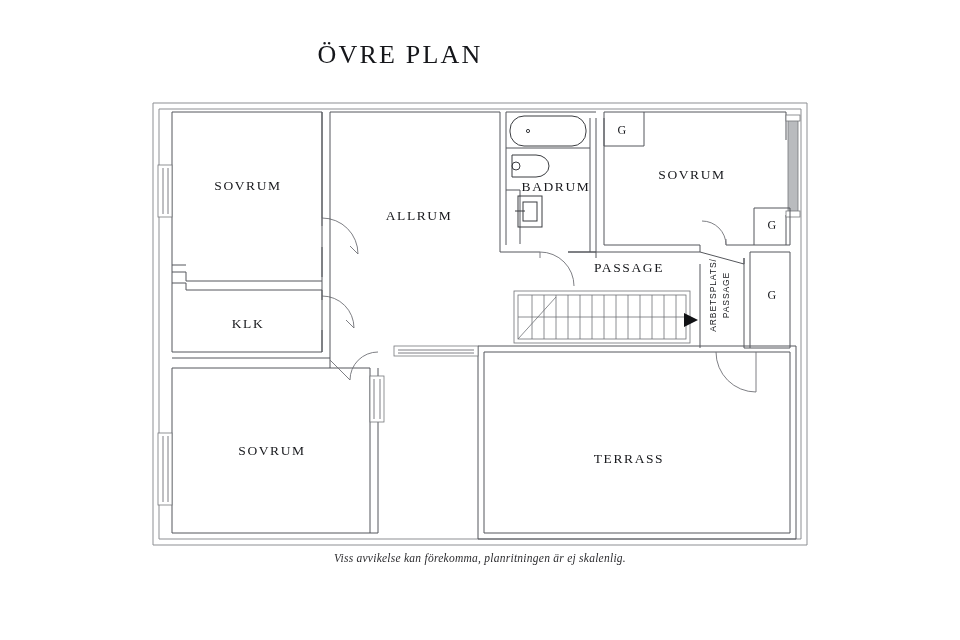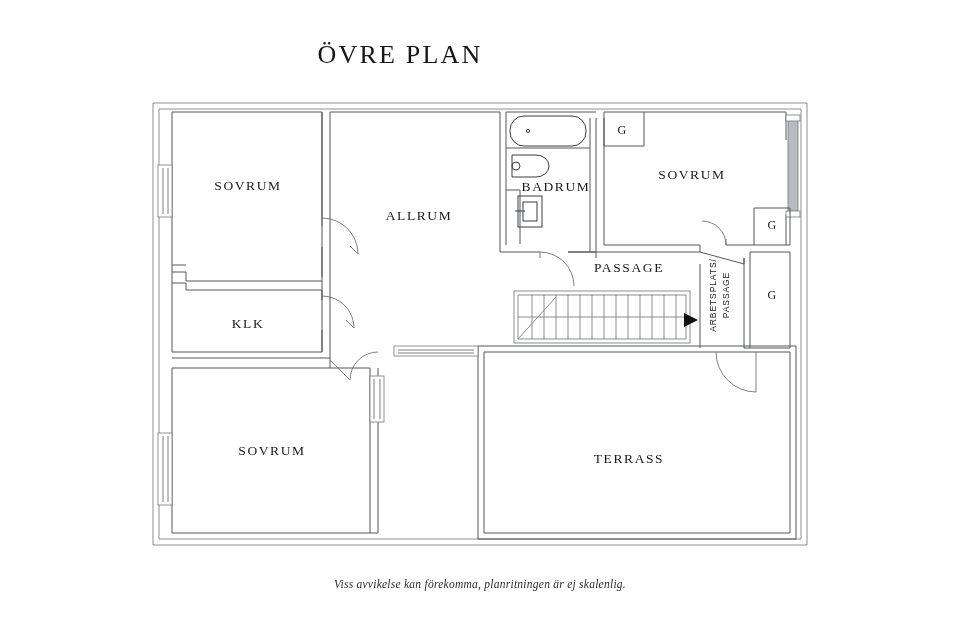--- a/index.html
+++ b/index.html
@@ -29,21 +29,21 @@
     width: 800px;
     text-align: center;
     font-family: "Liberation Serif", "DejaVu Serif", serif;
     font-size: 26px;
     letter-spacing: 2.2px;
     font-weight: 400;
     color: #15161a;
   }
   #plan-caption {
     position: absolute;
-    top: 578px;
+    top: 552px;
     left: 0;
     width: 960px;
     text-align: center;
     font-family: "Liberation Serif", "DejaVu Serif", serif;
     font-style: italic;
     font-size: 11.5px;
     letter-spacing: 0.25px;
     color: #2b2b2e;
   }
   #floorplan-svg {

